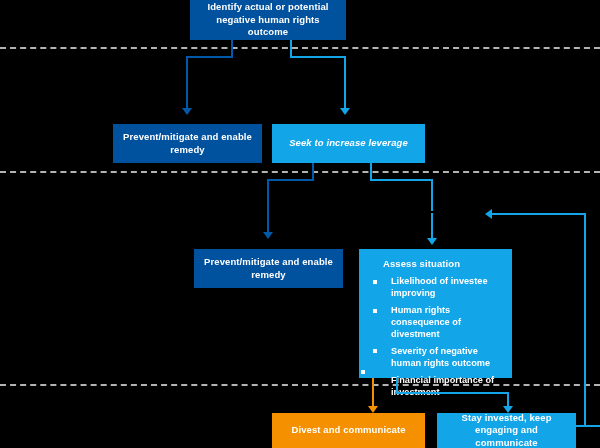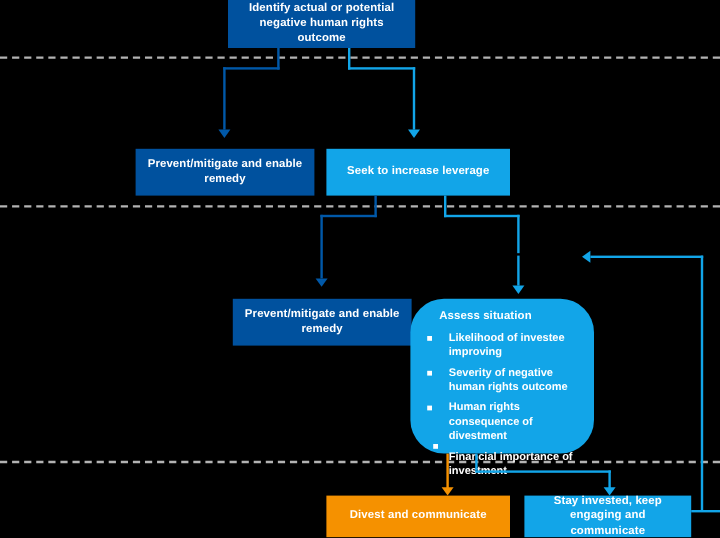--- a/index.html
+++ b/index.html
@@ -137,53 +137,53 @@
 
   <div class="v-line c-light" style="left:290px; top:40px; height:18px;"></div>
   <div class="h-line c-light" style="left:290px; top:56px; width:56px;"></div>
   <div class="v-line c-light" style="left:344px; top:56px; height:52px;"></div>
   <div class="arrow-down c-light-a" style="left:340px; top:108px;"></div>
 
   <div class="box box-darkblue" style="left:113px; top:124px; width:149px; height:39px;">
     <span>Prevent/mitigate and enable remedy</span>
   </div>
 
-  <div class="box box-lightblue" style="left:272px; top:124px; width:153px; height:39px;">
+  <div class="box box-lightblue" style="left:272px; top:124px; width:153px; height:39px;font-style:italic;">
     <span>Seek to increase leverage</span>
   </div>
 
   <div class="v-line c-dark" style="left:312px; top:163px; height:18px;"></div>
   <div class="h-line c-dark" style="left:267px; top:179px; width:47px;"></div>
   <div class="v-line c-dark" style="left:267px; top:179px; height:53px;"></div>
   <div class="arrow-down c-dark-a" style="left:263px; top:232px;"></div>
 
   <div class="v-line c-light" style="left:370px; top:163px; height:18px;"></div>
   <div class="h-line c-light" style="left:370px; top:179px; width:63px;"></div>
   <div class="v-line c-light" style="left:431px; top:179px; height:32px;"></div>
   <div class="v-line c-light" style="left:431px; top:213px; height:25px;"></div>
   <div class="arrow-down c-light-a" style="left:427px; top:238px;"></div>
 
   <div class="box box-darkblue" style="left:194px; top:249px; width:149px; height:39px;">
     <span>Prevent/mitigate and enable remedy</span>
   </div>
 
-  <div class="assess-box" style="left:342px; top:249px; width:153px; height:129px;border-radius:28px;">
+  <div class="assess-box" style="left:359px; top:249px; width:153px; height:129px;">
     <div class="assess-title">Assess situation</div>
     <ul class="assess-list">
       <li>
         <span class="bullet-sq"></span>
         <span>Likelihood of investee improving</span>
       </li>
       <li>
         <span class="bullet-sq"></span>
+        <span>Human rights consequence of divestment</span>
+      </li>
+      <li>
+        <span class="bullet-sq"></span>
         <span>Severity of negative human rights outcome</span>
-      </li>
-      <li>
-        <span class="bullet-sq"></span>
-        <span>Human rights consequence of divestment</span>
       </li>
       <li>
         <span>Financial importance of investment</span>
       </li>
     </ul>
   </div>
 
   <div class="stray-bullet" style="left:361px; top:370px;"></div>
 
   <div class="h-line c-light" style="left:576px; top:425px; width:24px;"></div>

